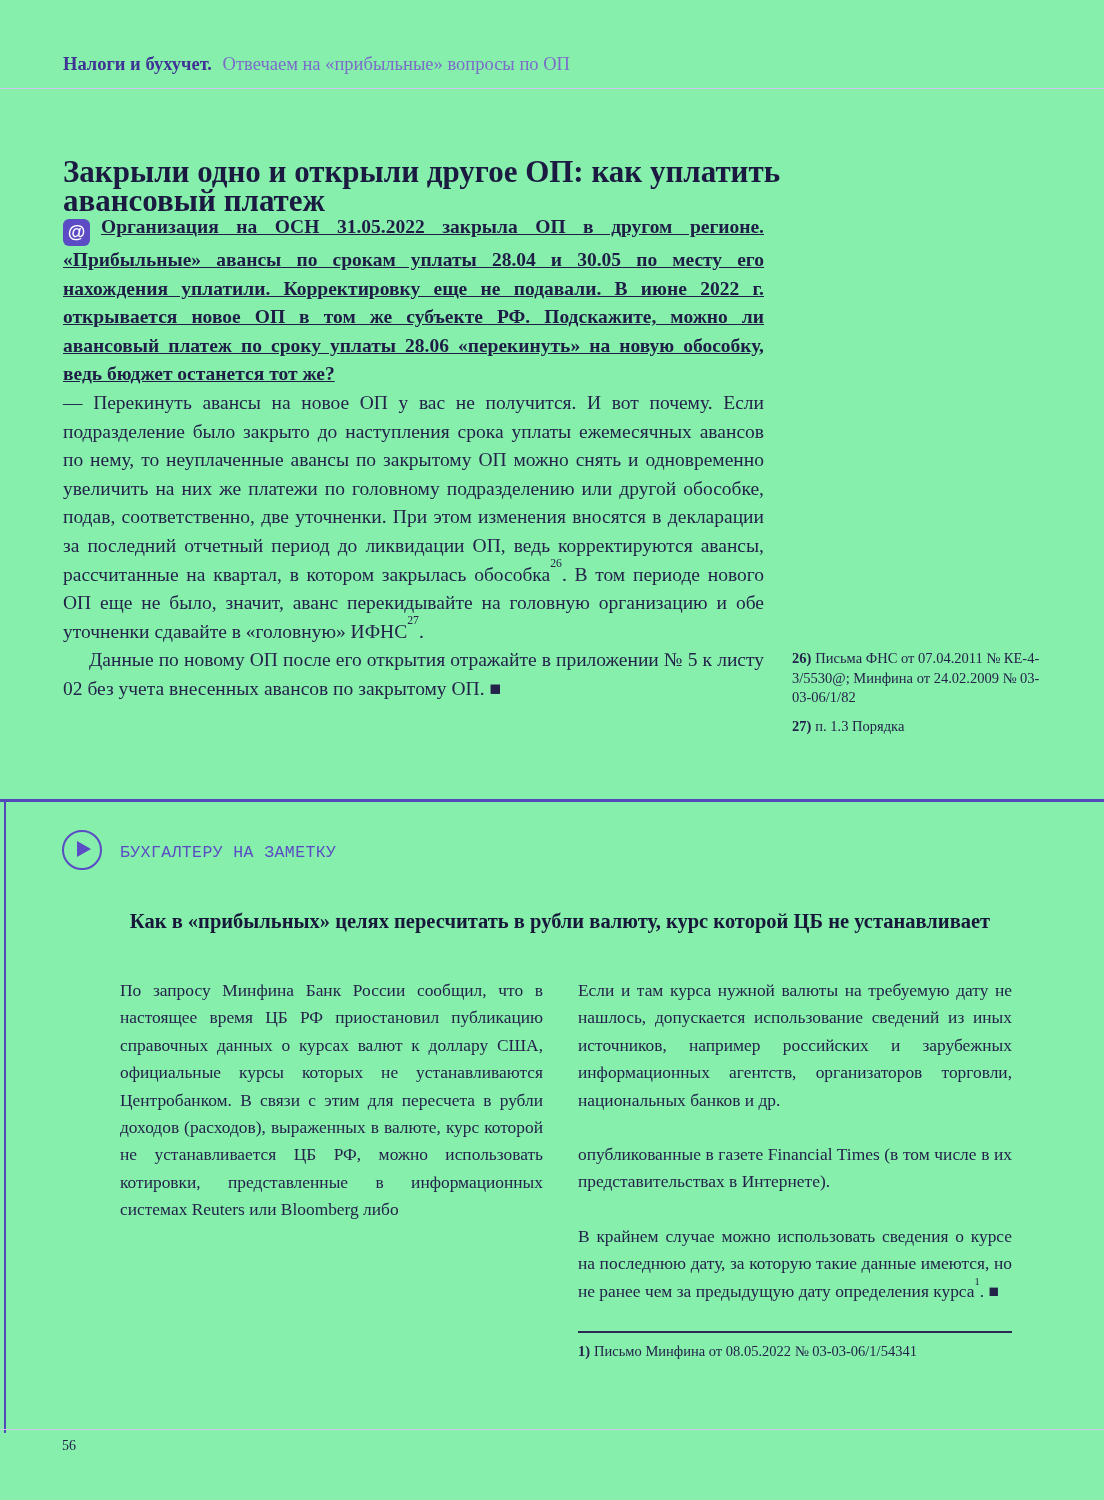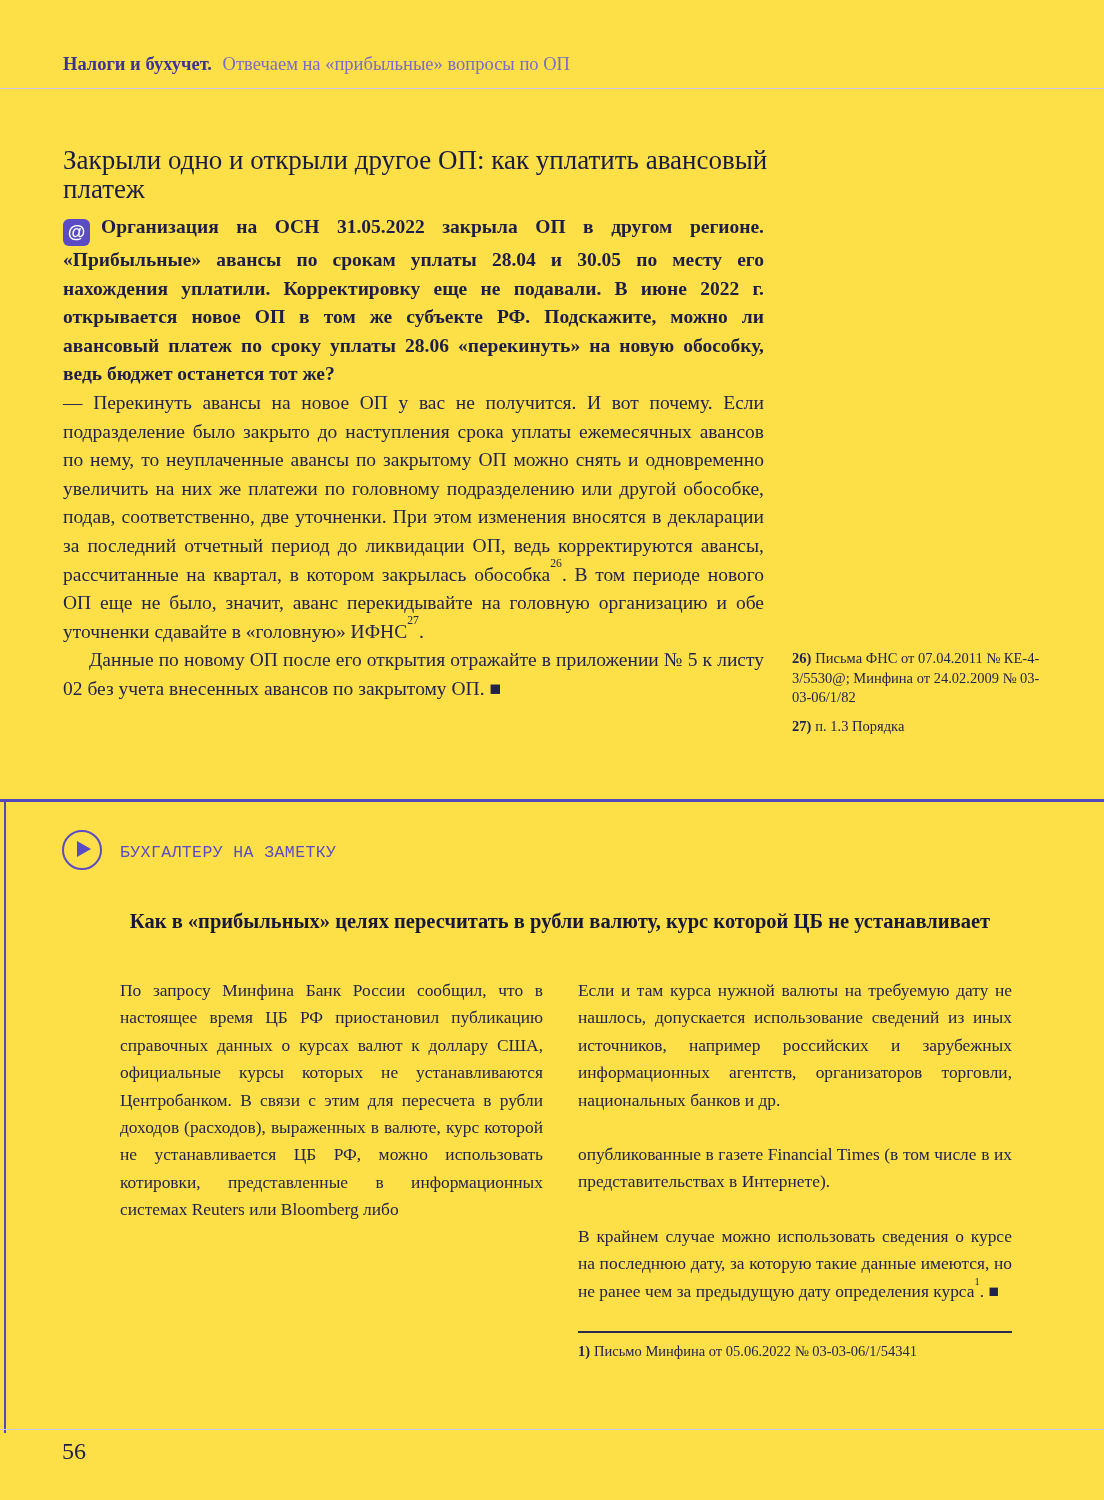--- a/index.html
+++ b/index.html
@@ -1,33 +1,33 @@
 <!DOCTYPE html>
 <html lang="ru"><head>
 <meta charset="utf-8">
 <style>
   html,body{margin:0;padding:0;background:#ffffff;}
-  .page{position:relative;width:1104px;height:1500px;background:#fde047;
+  .page{position:relative;width:1104px;height:1500px;background:#86efac;
         font-family:"Liberation Serif","DejaVu Serif",serif;color:#23234a;overflow:hidden;}
 
   
   .header{position:absolute;left:63px;top:54px;font-size:18.5px;}
   .rubric{font-weight:700;color:#3e3294;}
   .subtitle{color:#7b6cc9;margin-left:6px;}
   .rule{position:absolute;left:0;width:1104px;height:1px;background:#cfc8ec;}
   .rule-top{top:88px;}
   .rule-bottom{top:1429px;}
 
   
-  .article-title{position:absolute;left:63px;top:128px;width:740px;
-                 font-size:27px;line-height:29px;font-weight:400;color:#1b1b42;}
+  .article-title{position:absolute;left:63px;top:136px;width:740px;
+                 font-size:31px;line-height:29px;font-weight:700;color:#1b1b42;}
   .article-body{position:absolute;left:63px;top:213px;width:701px;
                 font-size:19.5px;line-height:28.6px;text-align:justify;hyphens:auto;}
   .article-body p{margin:0;}
-  .question{font-weight:700;color:#1d1d45;}
+  .question{font-weight:700;color:#1d1d45;text-decoration:underline;}
   .at-badge{display:inline-block;width:27px;height:27px;border-radius:6px;background:#5b4bc4;
             color:#ffffff;font-family:"Liberation Sans","DejaVu Sans",sans-serif;
             font-size:18px;font-weight:700;line-height:27px;text-align:center;
             vertical-align:-5px;margin-right:11px;text-indent:0;}
   .closing{text-indent:26px;}
   sup.ref{font-size:0.6em;line-height:0;position:relative;top:-0.5em;}
 
   
   .margin-notes{position:absolute;left:792px;top:649px;width:258px;
                 font-size:14.5px;line-height:19.5px;color:#23234a;}
@@ -48,21 +48,21 @@
   .col{position:absolute;top:977px;font-size:17.4px;line-height:27.4px;
        text-align:justify;hyphens:auto;color:#23234a;}
   .col-left{left:120px;width:423px;}
   .col-right{left:578px;width:434px;}
   .col p{margin:0;}
   .col p + p{margin-top:27px;}
   .footnote-rule{margin-top:26px;border:0;border-top:2px solid #2a2a52;width:100%;}
   .footnote{margin-top:9px;font-size:14.5px;line-height:19px;text-align:left;}
 
   
-  .page-number{position:absolute;left:62px;top:1438px;font-size:24px;color:#1d1d45;}
+  .page-number{position:absolute;left:62px;top:1438px;font-size:14px;color:#1d1d45;}
 </style>
 </head>
 <body>
 
 <div class="page">
 
   <div class="header">
     <span class="rubric">Налоги и бухучет.</span>
     <span class="subtitle">Отвечаем на «прибыльные» вопросы по ОП</span>
   </div>
@@ -93,19 +93,19 @@
 
   <div class="col col-left">
     <p>По запросу Минфина Банк России сообщил, что в настоящее время ЦБ РФ приостановил публикацию справочных данных о курсах валют к доллару США, официальные курсы которых не устанавливаются Центробанком. В связи с этим для пересчета в рубли доходов (расходов), выраженных в валюте, курс которой не устанавливается ЦБ РФ, можно использовать котировки, представленные в информационных системах Reuters или Bloomberg либо</p>
   </div>
 
   <div class="col col-right">
     <p>Если и там курса нужной валюты на требуемую дату не нашлось, допускается использование сведений из иных источников, например российских и зарубежных информационных агентств, организаторов торговли, национальных банков и др.</p>
     <p>опубликованные в газете Financial Times (в том числе в их представительствах в Интернете).</p>
     <p><span>В крайнем случае можно использовать сведения о курсе на последнюю дату, за которую такие данные имеются, но не ранее чем за предыдущую дату определения курса</span><sup class="ref">1</sup><span>. ■</span></p>
     <hr class="footnote-rule">
-    <p class="footnote"><span class="mnote-label">1)</span><span>Письмо Минфина от 05.06.2022 № 03-03-06/1/54341</span></p>
+    <p class="footnote"><span class="mnote-label">1)</span><span>Письмо Минфина от 08.05.2022 № 03-03-06/1/54341</span></p>
   </div>
 
   <div class="rule rule-bottom"></div>
   <div class="page-number">56</div>
 
 </div>
 
 </body></html>

